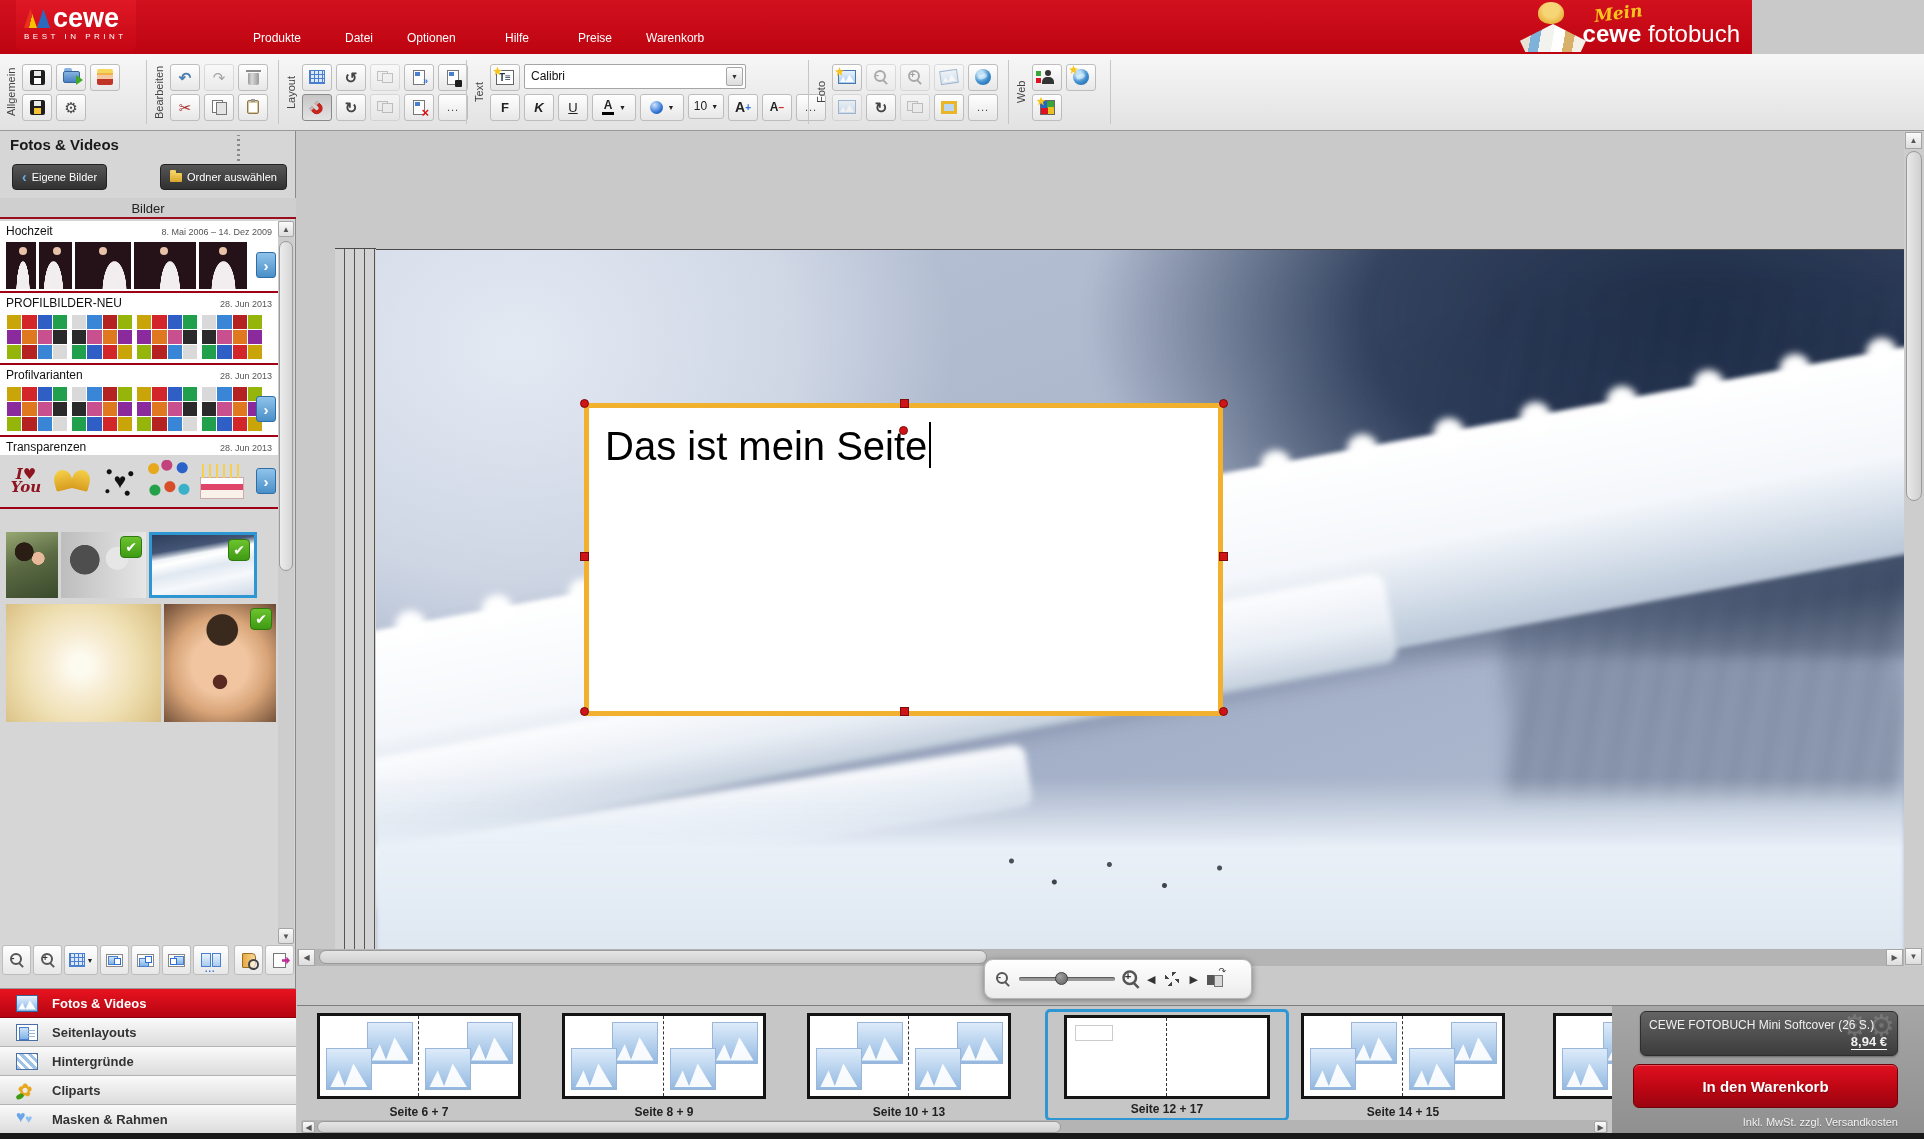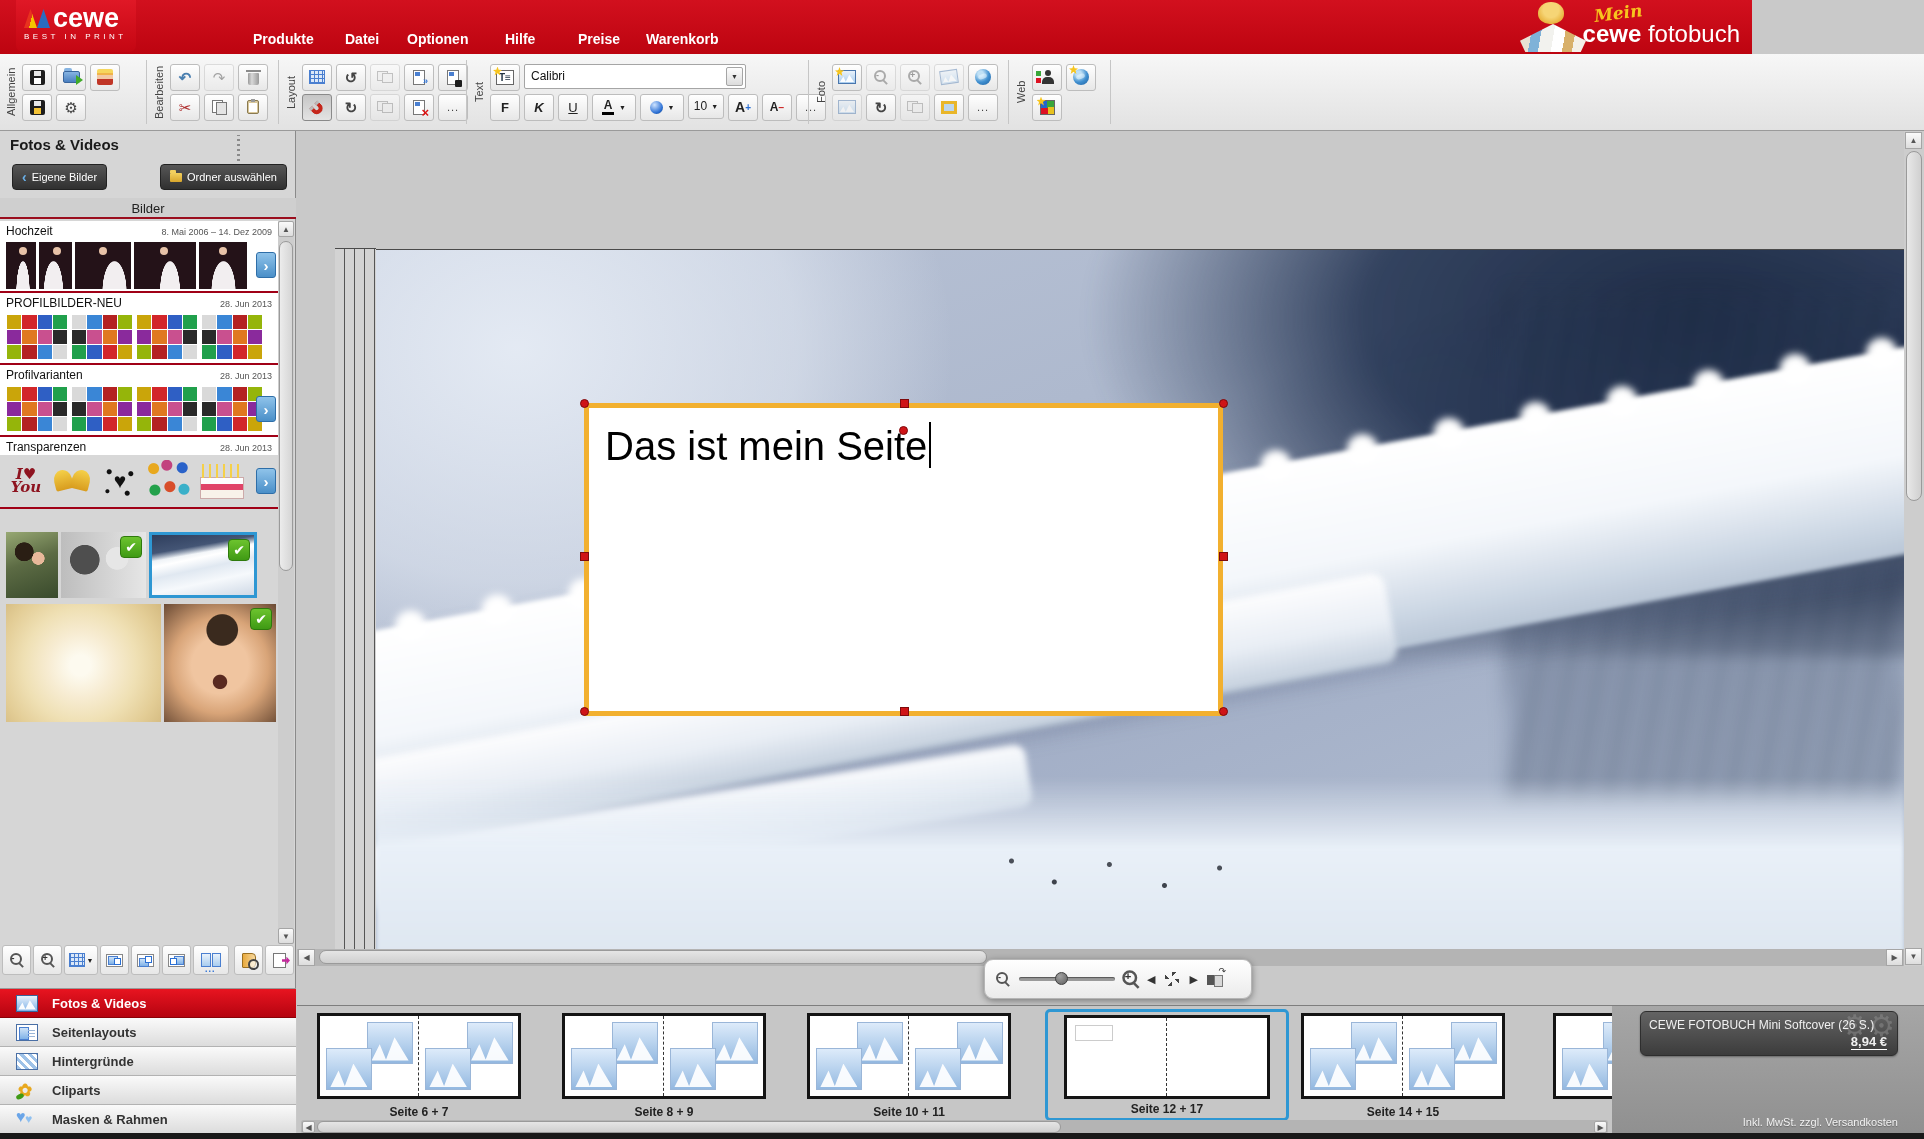--- a/index.html
+++ b/index.html
@@ -10,21 +10,21 @@
   
   #topbar{position:absolute;left:0;top:0;width:1752px;height:54px;
           background:linear-gradient(#d2101e,#bd0410);}
   .logo-tab{position:absolute;left:16px;top:0;width:120px;height:52px;
             background:linear-gradient(#e01826,#c40612);border-radius:0 0 7px 7px;padding:6px 8px 0 8px;}
   .cewe-mark{display:inline-block;width:26px;height:19px;vertical-align:top;margin-top:3px;
              background:linear-gradient(105deg,#e8321e 0 32%,#f5c400 32% 58%,#2b6bbf 58% 100%);
              clip-path:polygon(0 100%,25% 0,50% 100%,75% 0,100% 100%);}
   .cewe-word{display:inline-block;color:#fff;font-weight:bold;font-size:27px;letter-spacing:0;line-height:24px;margin-left:3px;}
   .cewe-tag{color:#fff;font-size:8px;letter-spacing:3.5px;margin-top:2px;white-space:nowrap;}
-  .menu-item{position:absolute;top:31px;color:#fff;font-size:14px;cursor:default;font-weight:bold;}
+  .menu-item{position:absolute;top:31px;color:#fff;font-size:12px;cursor:default;}
   .mascot{position:absolute;right:166px;top:2px;width:66px;height:50px;}
   .mascot::before{content:"";position:absolute;left:18px;top:0;width:26px;height:22px;border-radius:50% 50% 45% 45%;
                   background:radial-gradient(circle at 50% 35%,#f6d576 0 40%,#e8b23c 75%,#c88f22);}
   .mascot::after{content:"";position:absolute;left:0;bottom:0;width:66px;height:28px;
                  background:linear-gradient(100deg,#e8e2d4 0 18%,#7fb2d8 18% 32%,#f2f2ee 32% 50%,#fff 50% 66%,#d8b06a 66% 80%,#f4f0e8 80%);
                  clip-path:polygon(0 60%,50% 0,100% 60%,92% 100%,8% 100%);}
   .mein-script{position:absolute;right:110px;top:3px;color:#f7c51e;font-family:"DejaVu Serif",serif;
                font-style:italic;font-weight:bold;font-size:17px;transform:rotate(-7deg);}
   .right-title{position:absolute;right:12px;top:20px;color:#fff;font-size:24px;}
   .right-title b{font-weight:bold;}
@@ -973,21 +973,21 @@
           <div class="pagepair">
             <div class="page seam">
               <div class="mtbox b1"></div>
               <div class="mtbox b2"></div>
             </div>
             <div class="page">
               <div class="mtbox b1"></div>
               <div class="mtbox b2"></div>
             </div>
           </div>
-          <div class="spread-label">Seite 10 + 11</div>
+          <div class="spread-label">Seite 10 + 13</div>
         </div>
         <div class="spread sel" style="left: 748px;">
           <div class="pagepair">
             <div class="page seam snow-art">
               <div class="tbmark"></div>
             </div>
             <div class="page snow-art"></div>
           </div>
           <div class="spread-label">Seite 12 + 17</div>
         </div>
@@ -1019,17 +1019,18 @@
       <div class="sb-btn" style="width:13px;height:12px;position:absolute;right:1px">▶</div>
     </div>
   </div>
 
   <div id="cartarea">
     <div class="product-panel">
       <span class="gears">⚙⚙</span>
       <div class="pname">CEWE FOTOBUCH Mini Softcover  (26 S.)</div>
       <div class="price">8,94 €</div>
     </div>
+    <div class="cart-btn">In den Warenkorb</div>
     <div class="cart-note">Inkl. MwSt. zzgl. Versandkosten</div>
   </div>
 
   <div id="bottombar"></div>
 </div>
 
 </body></html>

